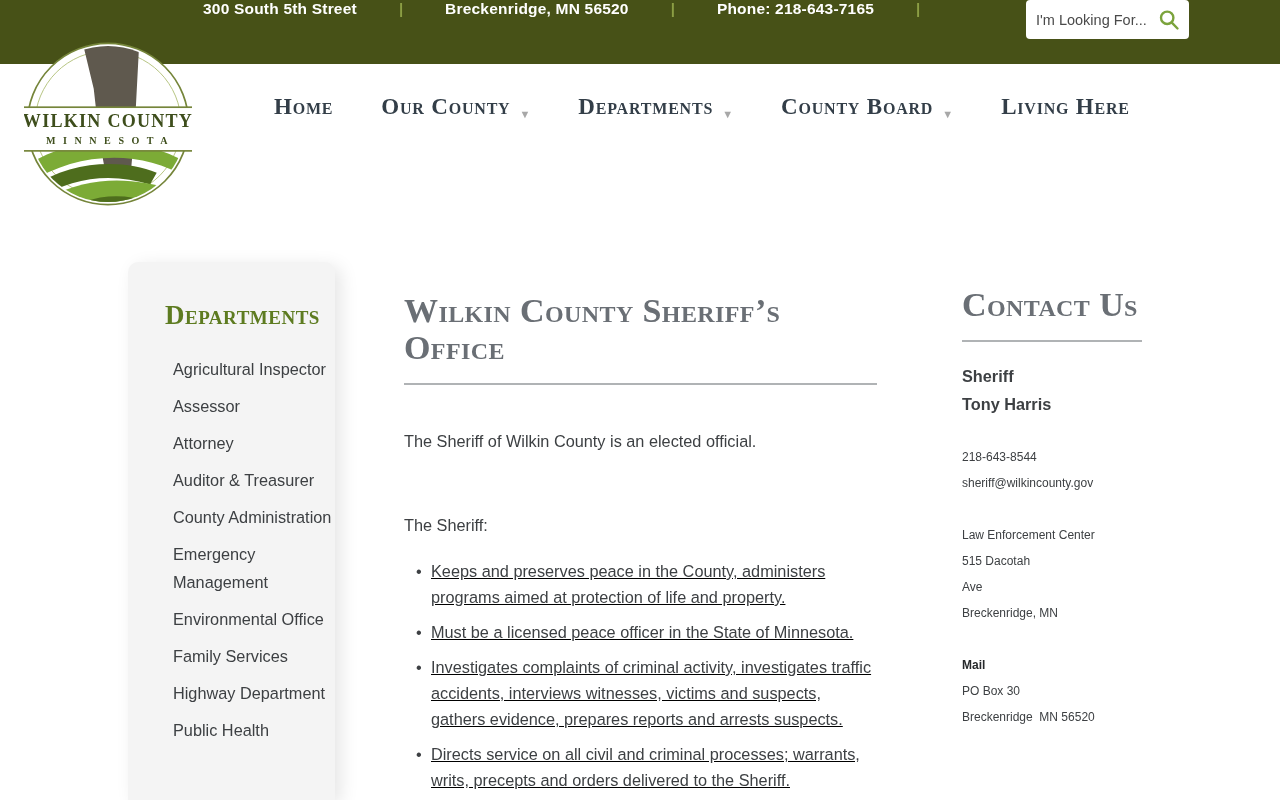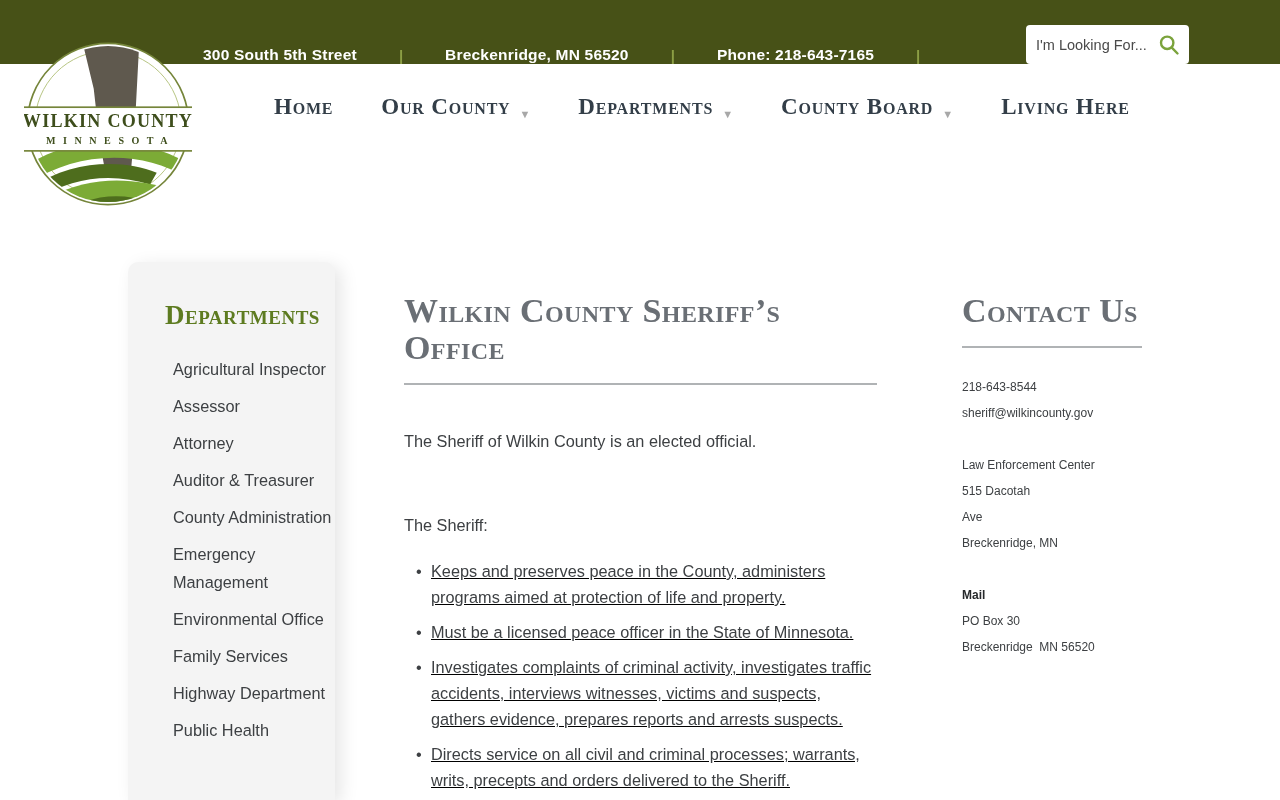--- a/index.html
+++ b/index.html
@@ -2,21 +2,21 @@
 <html style="--topbar_bg: #475117; --pipe_green: #8c9e44; --accent_green: #7ba33c; --heading_green: #5d7b20; --nav_text: #333e48; --arrow_gray: #a8a8a8; --title_gray: #6a6f75; --body_text: #3d4043; --bold_text: #26292b; --sidebar_bg: #f4f4f4; --divider_gray: #b0b3b5; --logo_olive: #75853a; --logo_text_green: #3e4e1c; --logo_map_gray: #5f594e; --logo_leaf_bright: #7cab36; --logo_leaf_dark: #4e6d1d;"><head>
 <meta charset="utf-8">
 <style>
   * { margin:0; padding:0; box-sizing:border-box; }
   html,body { width:1280px; height:800px; overflow:hidden; background:#fff;
     font-family:"Liberation Sans", sans-serif; }
   .page { position:relative; width:1280px; height:800px; }
 
   
   .topbar { position:relative; height:64px; background:var(--topbar_bg,#475117);
-    display:flex; align-items:flex-end; padding-left:203px; gap:42px; }
+    display:flex; align-items:flex-start; padding-left:203px; gap:42px; }
   .tb-text { color:#fff; font-size:15.5px; font-weight:700; letter-spacing:.2px; }
   .tb-pipe { color:var(--pipe_green,#8c9e44); font-size:15px; font-weight:700; }
   .searchbox { margin-left:auto; margin-right:91px; width:163px; height:39px;
     background:#fff; border-radius:4px; display:flex; align-items:center; padding:0 8px 0 10px; }
   .searchbox input { border:none; outline:none; width:110px; font-size:14.5px;
     color:#3c3c3c; font-family:"Liberation Sans",sans-serif; background:transparent; }
   .searchbox input::placeholder { color:#4a4a4a; opacity:1; }
   .search-icon { margin-left:auto; display:flex; }
 
   
@@ -48,21 +48,21 @@
     font-weight:700; font-size:34px; line-height:37px; letter-spacing:.4px;
     color:var(--title_gray,#6a6f75); }
   .h-rule { border:none; border-top:2px solid var(--divider_gray,#b0b3b5); margin-top:17px; }
   .main-col .intro { margin-top:43px; font-size:16.3px; line-height:26px; color:var(--body_text,#3d4043); }
   .main-col .sub { margin-top:58px; font-size:16.3px; line-height:26px; color:var(--body_text,#3d4043); }
   .bullets { list-style:none; margin-top:20px;text-decoration:underline; }
   .bullets li { position:relative; padding-left:27px; font-size:16.3px; line-height:26px;
     color:var(--body_text,#3d4043); margin-bottom:9px; }
   .bullets li::before { content:"•"; position:absolute; left:12px; color:var(--body_text,#3d4043); }
 
-  .contact-col { position:absolute; left:962px; top:142px; width:180px; }
+  .contact-col { position:absolute; left:962px; top:136px; width:180px; }
   .c-bold { font-weight:700; color:var(--bold_text,#26292b); }
   .c-block { margin-top:26px; font-size:12px; line-height:26px; color:var(--body_text,#3d4043); }
   .c-block div { white-space:pre-wrap; }
   .role-block { margin-top:20px; font-size:16.3px; line-height:28px; }
   .email-line { cursor:pointer; }
 </style>
 </head>
 <body>
 
 <div class="page">
@@ -161,20 +161,24 @@
           <li>Keeps and preserves peace in the County, administers programs aimed at protection of life and property.</li>
           <li>Must be a licensed peace officer in the State of Minnesota.</li>
           <li>Investigates complaints of criminal activity, investigates traffic accidents, interviews witnesses, victims and suspects, gathers evidence, prepares reports and arrests suspects.</li>
           <li>Directs service on all civil and criminal processes; warrants, writs, precepts and orders delivered to the Sheriff.</li>
         </ul>
     </main>
 
     <aside class="contact-col">
       <h1 class="page-h1">Contact Us</h1>
       <hr class="h-rule">
+      <div class="c-block role-block c-bold">
+        <div>Sheriff</div>
+        <div>Tony Harris</div>
+      </div>
       <div class="c-block">
         <div>218-643-8544</div>
         <div class="email-line">sheriff@wilkincounty.gov</div>
       </div>
       <div class="c-block">
           <div>Law Enforcement Center</div>
           <div>515 Dacotah</div>
           <div>Ave</div>
           <div>Breckenridge, MN</div>
         </div>

